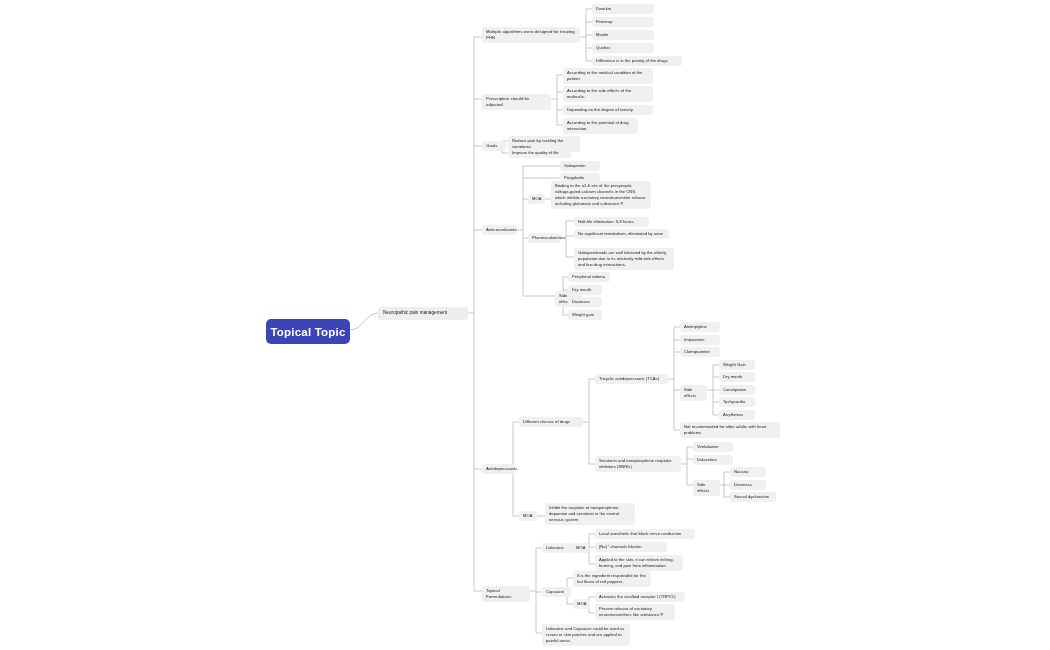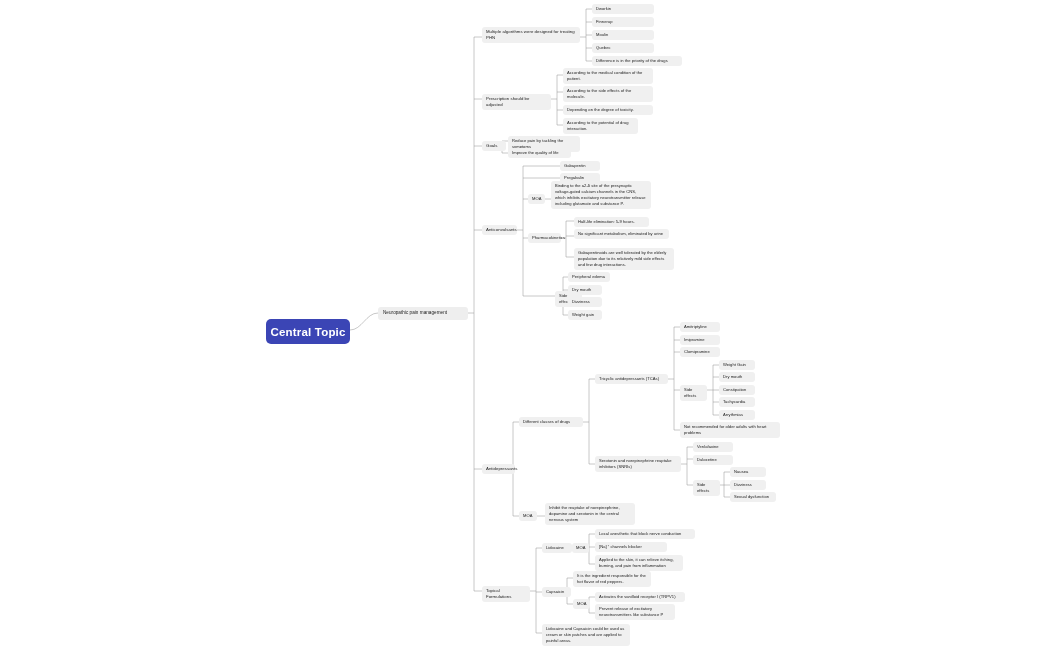--- a/index.html
+++ b/index.html
@@ -165,21 +165,21 @@
       <path d="M567,578 H573"></path>
       <path d="M567,604 H573"></path>
       <path d="M583,604 H589"></path>
       <path d="M589,597 V613"></path>
       <path d="M589,597 H595"></path>
       <path d="M589,613 H595"></path>
     </g>
   </svg>
 
   <div class="central" style="left:266px;top:319px;width:84px;height:25px;">
-    <span>Central Topic</span>
+    <span>Topical Topic</span>
   </div>
 
   <div class="node lvl1" style="left:378px;top:307px;width:90px;">
     <span>Neuropathic pain management</span>
   </div>
 
   <div class="node lvl2" style="left:482px;top:27px;width:98px;">
     <span>Multiple algorithms were designed for treating PHN</span>
   </div>
   <div class="node" style="left:592px;top:4px;width:62px;">

